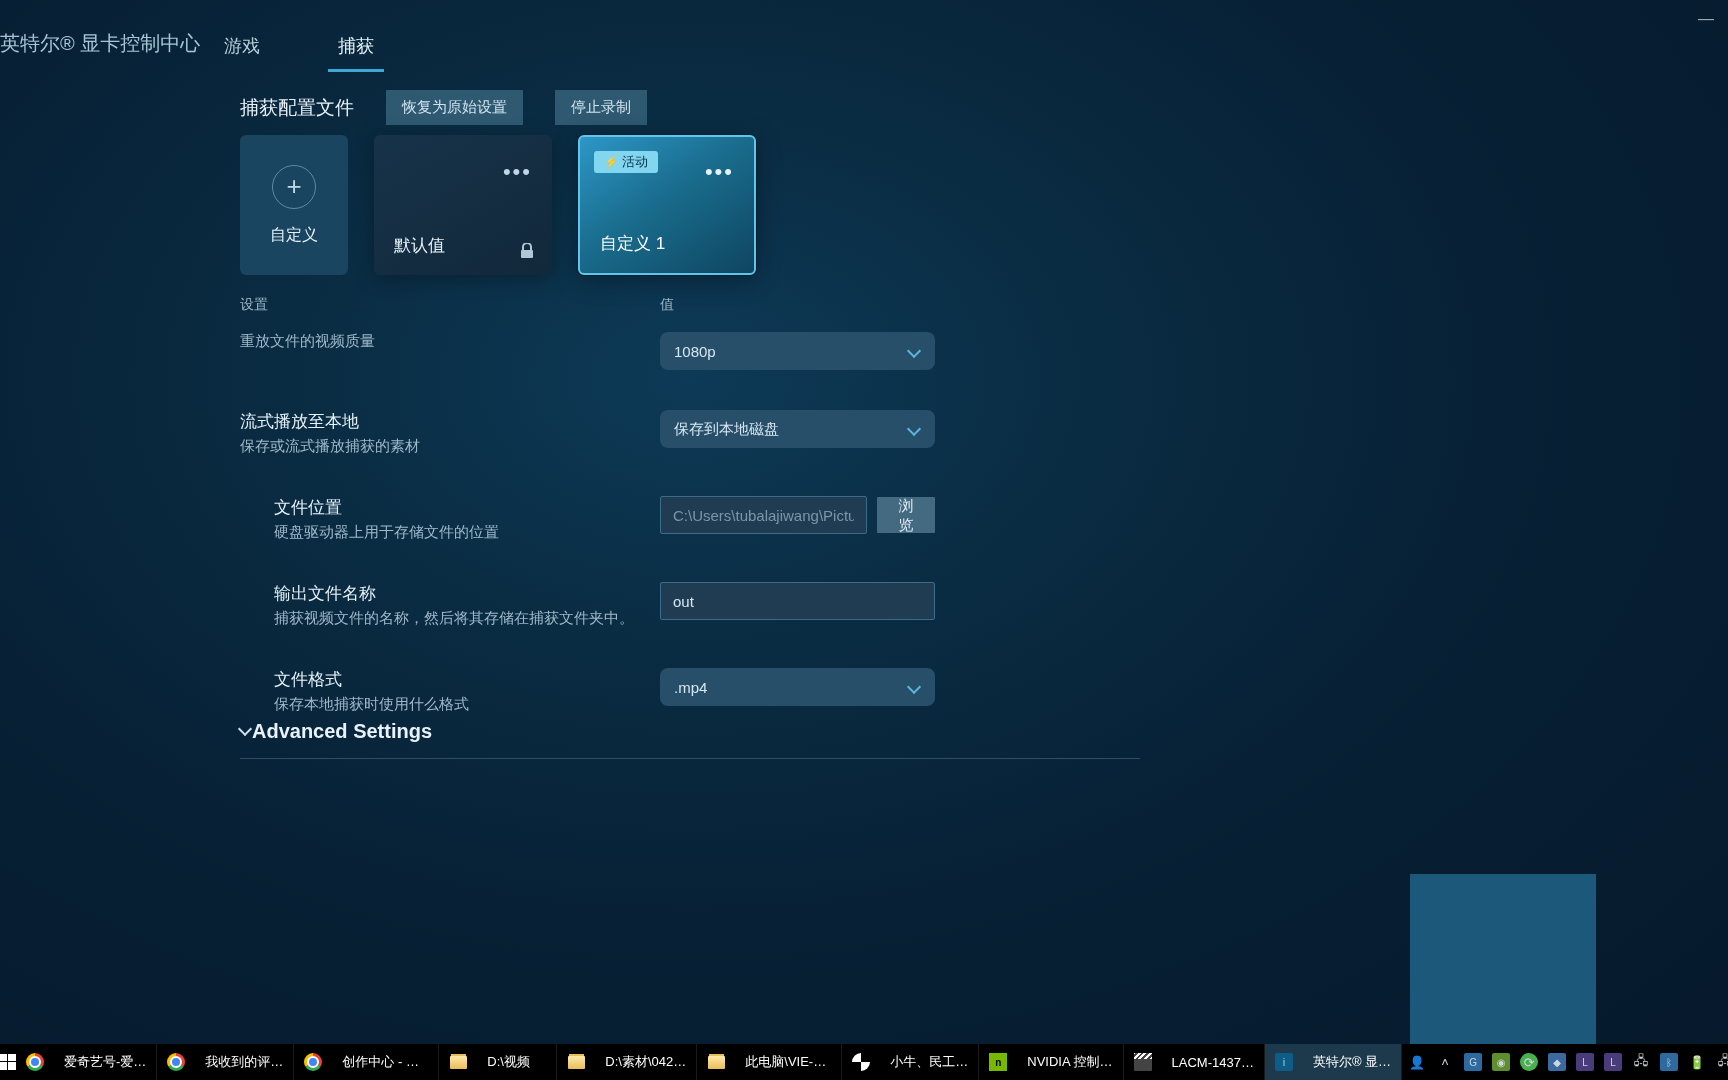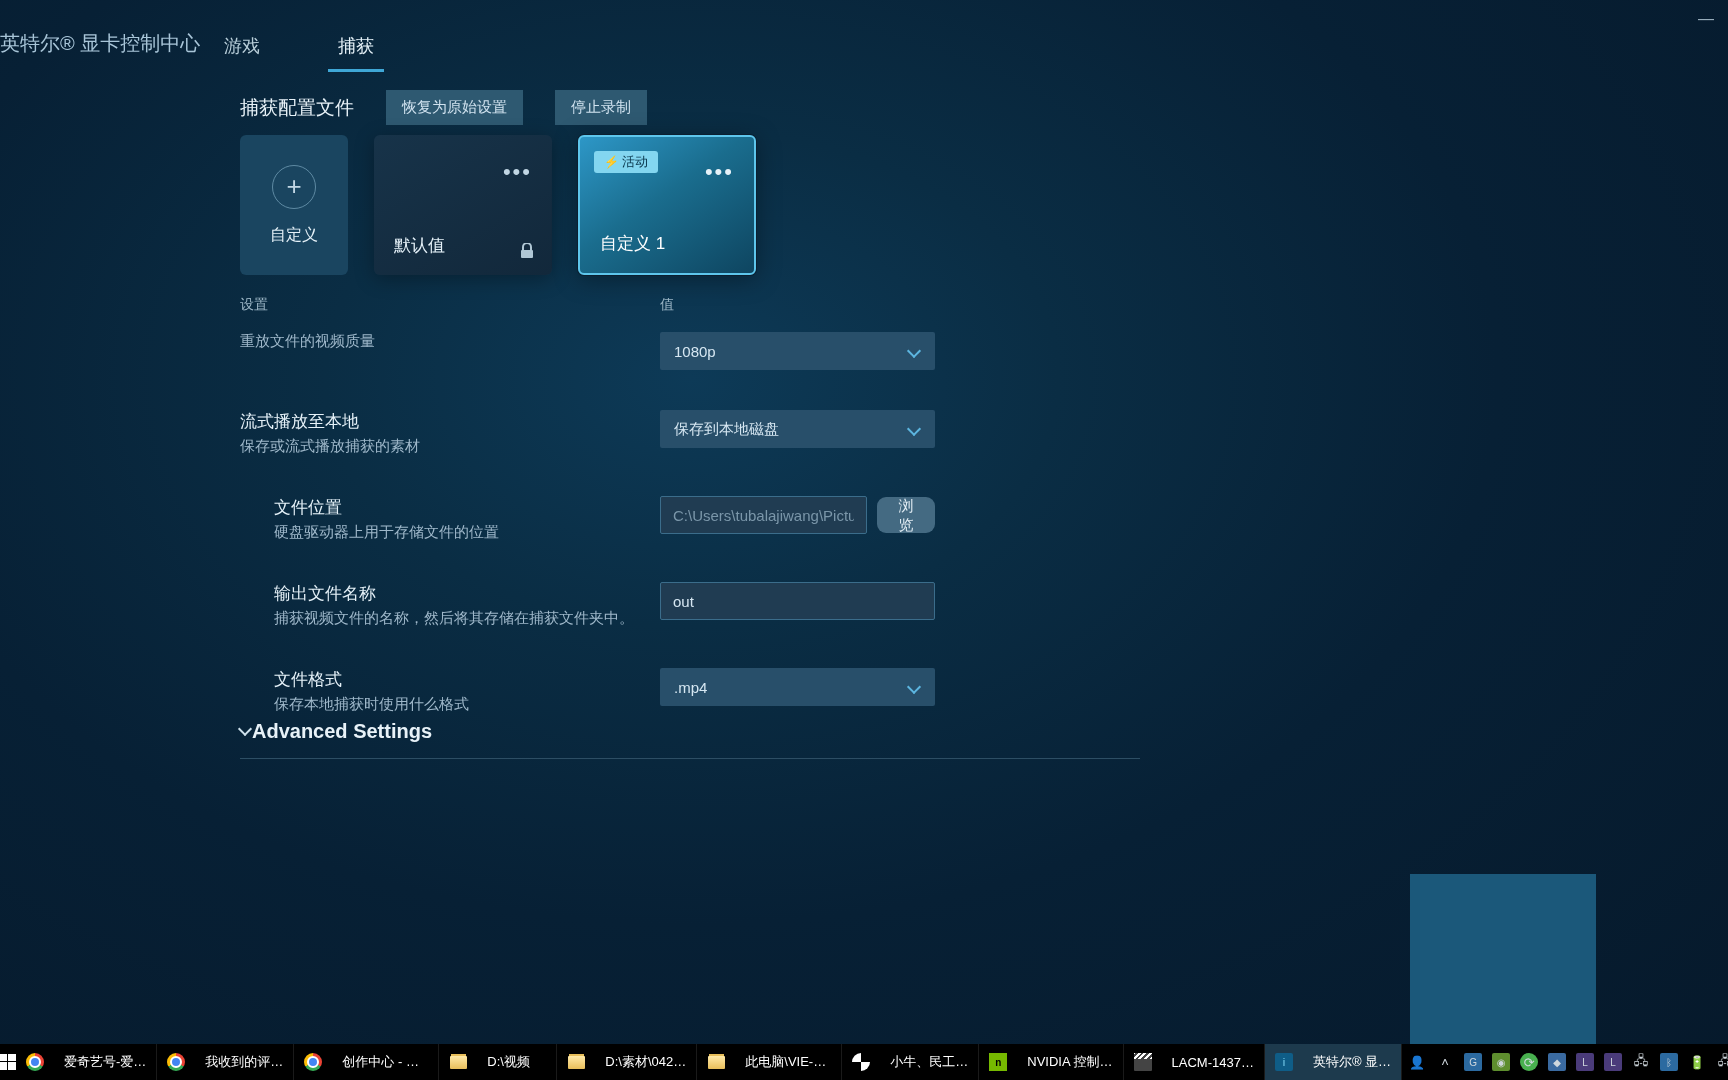--- a/index.html
+++ b/index.html
@@ -145,21 +145,21 @@
 .row { display: flex; align-items: flex-start; margin-bottom: 40px; }
 .row .label-block { width: 420px; }
 .row.indented .label-block { padding-left: 34px; width: 420px; }
 .row .title { font-size: 17px; color: #e5f1f8; margin-bottom: 4px; }
 .row .desc  { font-size: 15px; color: #9fb8ca; }
 .row .control { width: 275px; }
 
 .dropdown {
   background: #284f6a;
   height: 38px;
-  border-radius: 2px;
+  border-radius: 8px;
   padding: 0 14px;
   display: flex;
   align-items: center;
   justify-content: space-between;
   color: #d6e7f2;
   font-size: 15px;
   cursor: pointer;
 }
 .chevron-down {
   width: 14px;
@@ -189,21 +189,21 @@
 .text-input::placeholder { color: #7a96a9; }
 .browse-btn {
   margin-left: 10px;
   background: #446a82;
   border: none;
   color: #e2edf4;
   height: 36px;
   padding: 0 18px;
   font-size: 15px;
   cursor: pointer;
-  border-radius: 9px;
+  border-radius: 1px;
 }
 .control-row { display: flex; align-items: center; }
 
 .advanced {
   position: absolute;
   top: 720px;
   left: 240px;
   display: flex;
   align-items: center;
   gap: 0;

